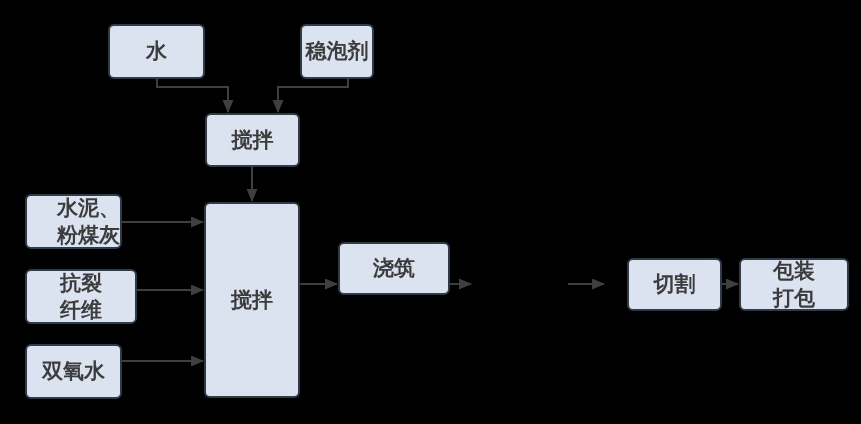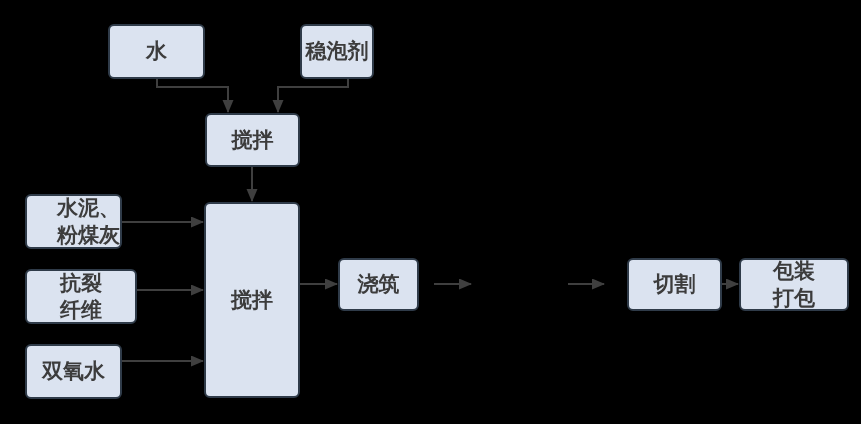--- a/index.html
+++ b/index.html
@@ -87,21 +87,21 @@
 
   <div class="node" style="left:25px; top:269px; width:112px; height:55px;">
     <span class="node-label">抗裂
 纤维</span>
   </div>
 
   <div class="node" style="left:25px; top:344px; width:97px; height:55px;">
     <span class="node-label">双氧水</span>
   </div>
 
-  <div class="node" style="left:338px; top:258px; width:81px; height:53px;">
+  <div class="node" style="left:338px; top:242px; width:112px; height:53px;">
     <span class="node-label">浇筑</span>
   </div>
 
 
   <div class="node" style="left:627px; top:258px; width:95px; height:53px;">
     <span class="node-label">切割</span>
   </div>
 
   <div class="node" style="left:739px; top:258px; width:110px; height:53px;">
     <span class="node-label">包装

